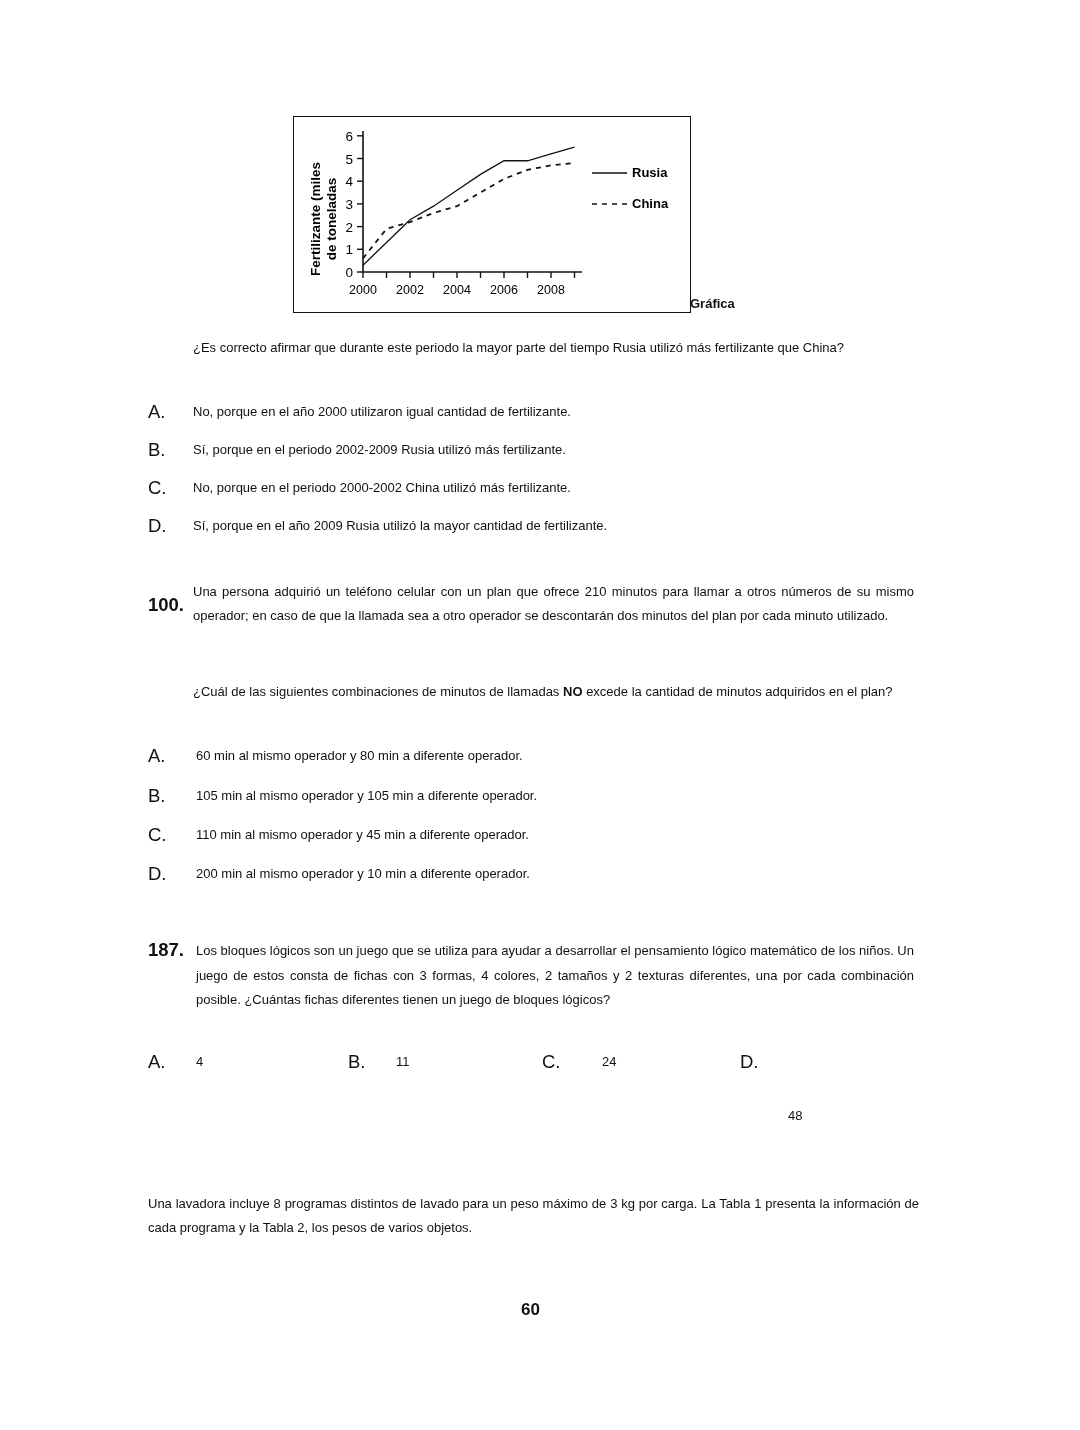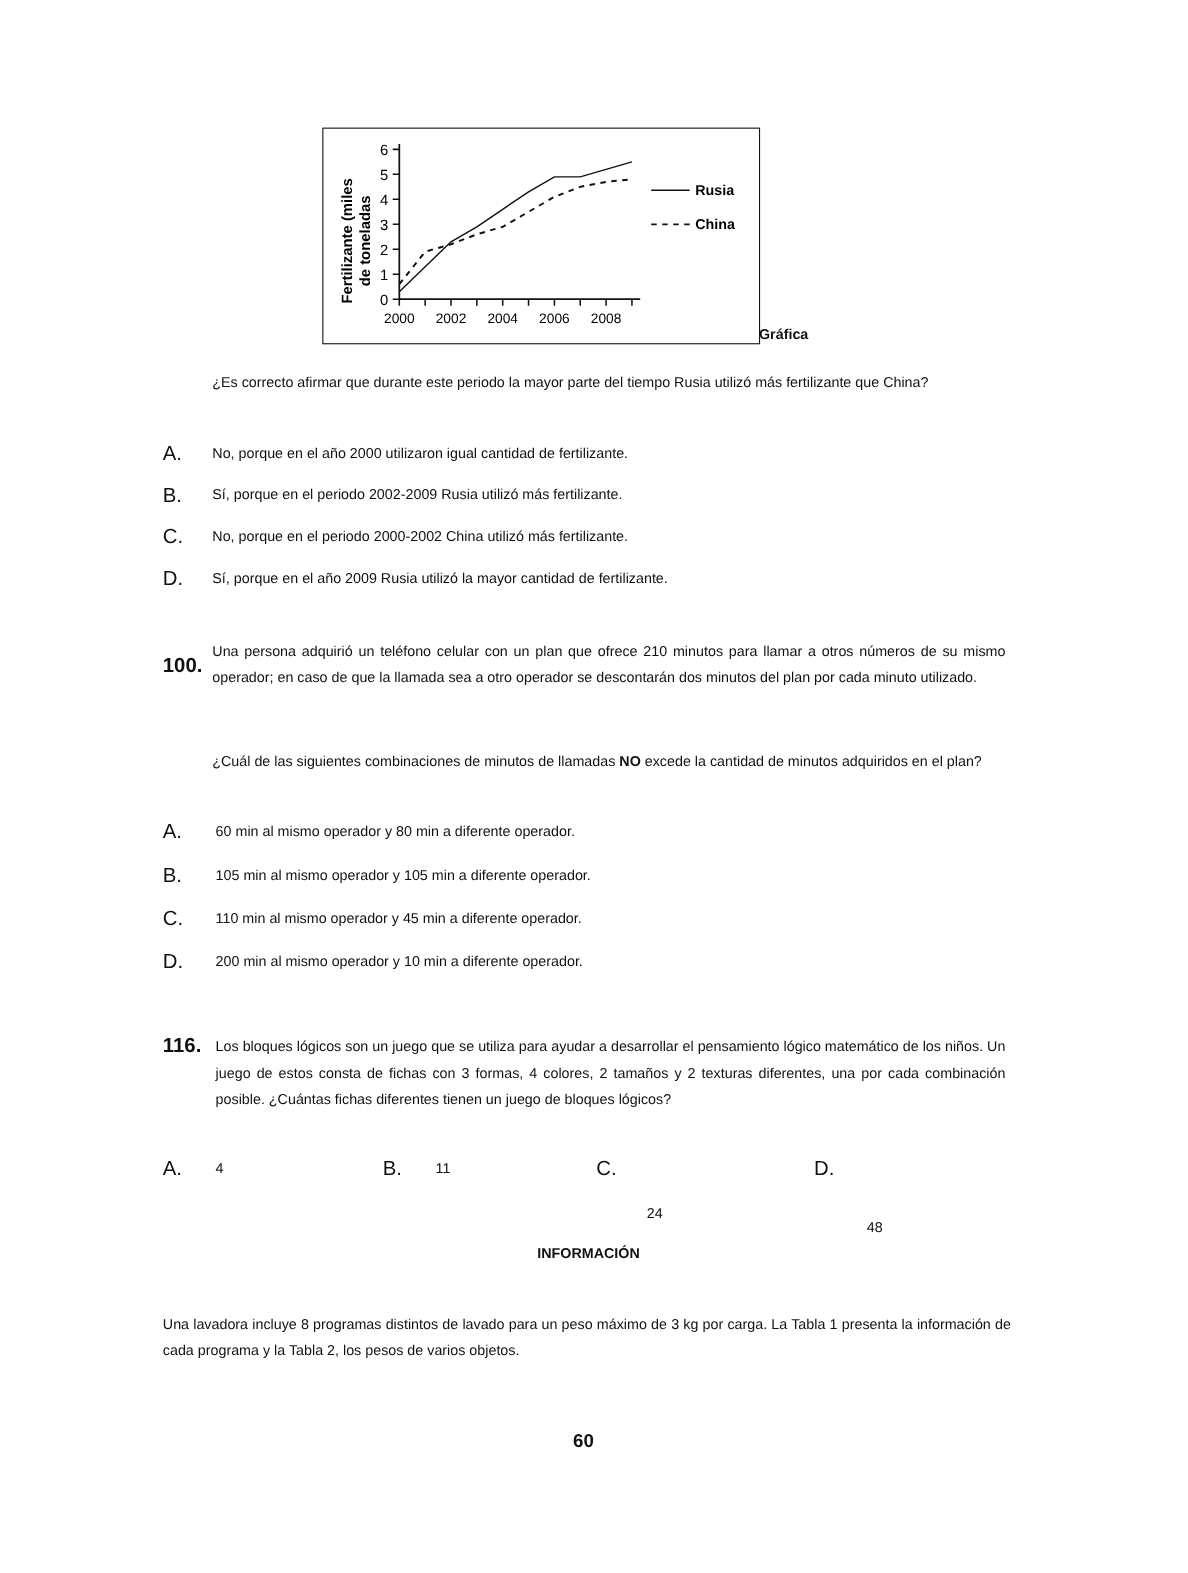--- a/index.html
+++ b/index.html
@@ -103,32 +103,31 @@
   <div class="opt-letter txt" style="left:148px; top:744px;">A.</div>
   <div class="abs txt" style="left:196px; top:744px;">60 min al mismo operador y 80 min a diferente operador.</div>
   <div class="opt-letter txt" style="left:148px; top:784px;">B.</div>
   <div class="abs txt" style="left:196px; top:784px;">105 min al mismo operador y 105 min a diferente operador.</div>
   <div class="opt-letter txt" style="left:148px; top:823px;">C.</div>
   <div class="abs txt" style="left:196px; top:823px;">110 min al mismo operador y 45 min a diferente operador.</div>
   <div class="opt-letter txt" style="left:148px; top:862px;">D.</div>
   <div class="abs txt" style="left:196px; top:862px;">200 min al mismo operador y 10 min a diferente operador.</div>
 </div>
 
-<div class="q-num" style="left:148px; top:939px;">116.</div>
+<div class="q-num" style="left:148px; top:939px;">187.</div>
 <div class="abs txt justify" style="left:196px; top:939px; width:718px; line-height:24.5px;">Los bloques lógicos son un juego que se utiliza para ayudar a desarrollar el pensamiento lógico matemático de los niños. Un juego de estos consta de fichas con 3 formas, 4 colores, 2 tamaños y 2 texturas diferentes, una por cada combinación posible. ¿Cuántas fichas diferentes tienen un juego de bloques lógicos?</div>
 
 <div>
   <div class="opt-letter txt" style="left:148px; top:1050px;">A.</div>
   <div class="abs txt" style="left:196px; top:1050px;">4</div>
   <div class="opt-letter txt" style="left:348px; top:1050px;">B.</div>
   <div class="abs txt" style="left:396px; top:1050px;">11</div>
   <div class="opt-letter txt" style="left:542px; top:1050px;">C.</div>
-  <div class="abs txt" style="left:588px; top:1050px;margin-top:41px;">24</div>
+  <div class="abs txt" style="left:602px; top:1050px;">24</div>
   <div class="opt-letter txt" style="left:740px; top:1050px;">D.</div>
   <div class="abs txt" style="left:788px; top:1104px;">48</div>
 </div>
 
 <div class="abs txt bold center" style="left:150px; top:1128px; width:770px;">
-  <div>INFORMACIÓN</div>
 </div>
 <div class="abs txt justify" style="left:148px; top:1192px; width:771px;">Una lavadora incluye 8 programas distintos de lavado para un peso máximo de 3 kg por carga. La Tabla 1 presenta la información de cada programa y la Tabla 2, los pesos de varios objetos.</div>
 
 <div class="abs bold" style="left:521px; top:1300px; font-size:17px;">60</div>
 
 </body></html>

